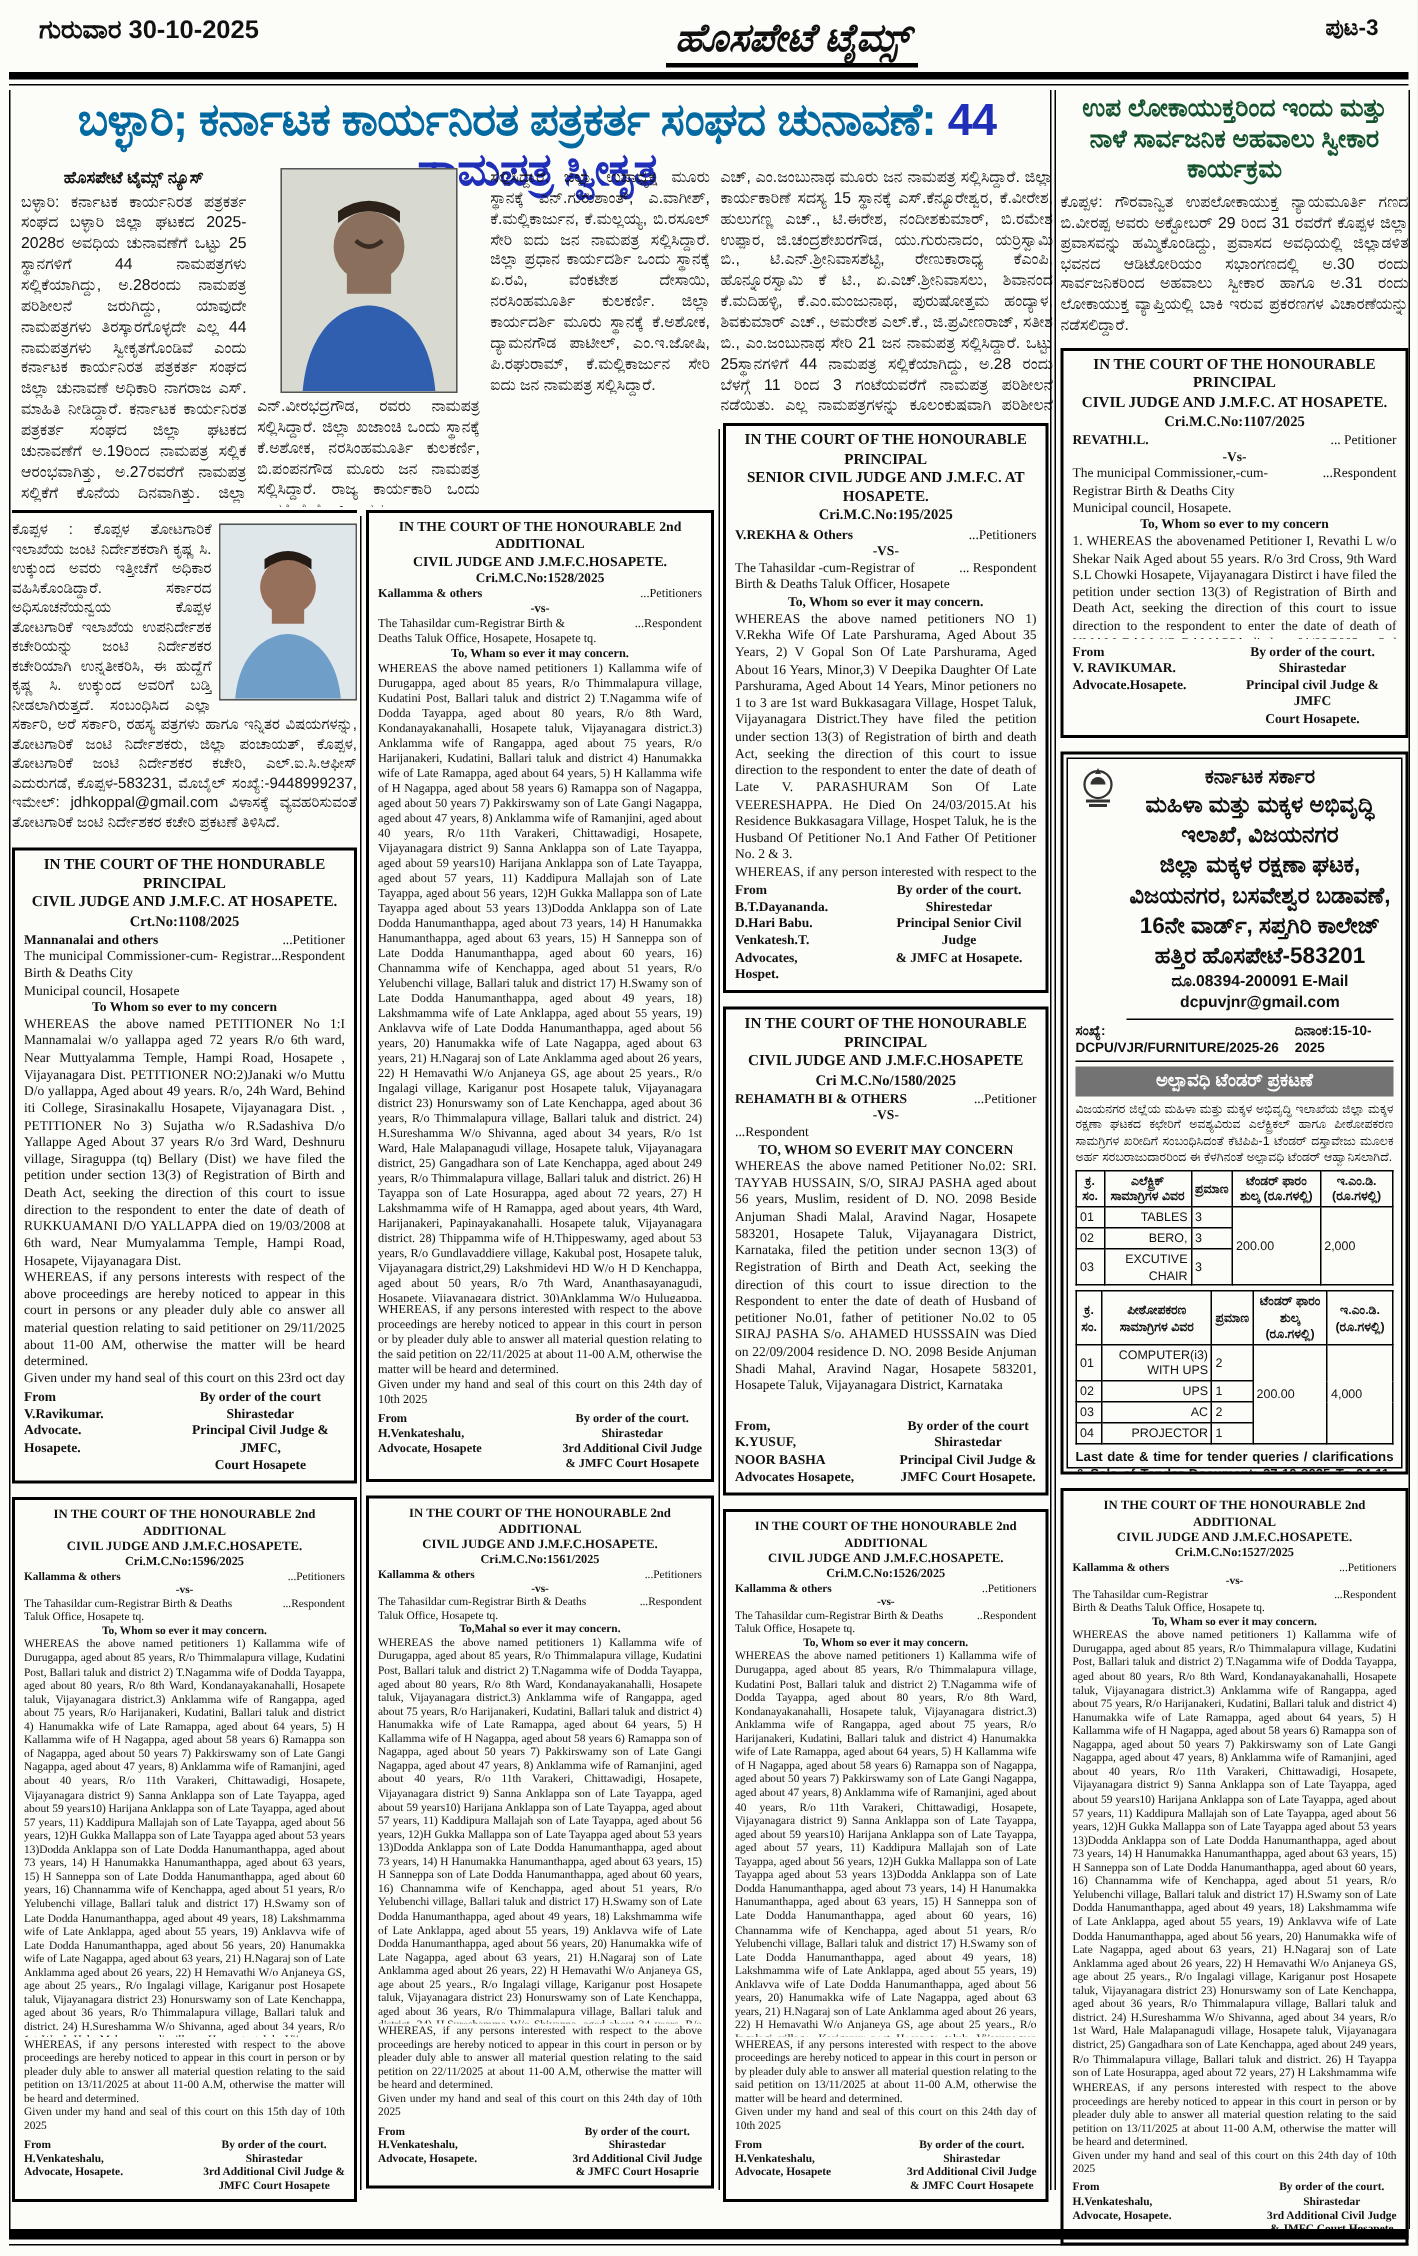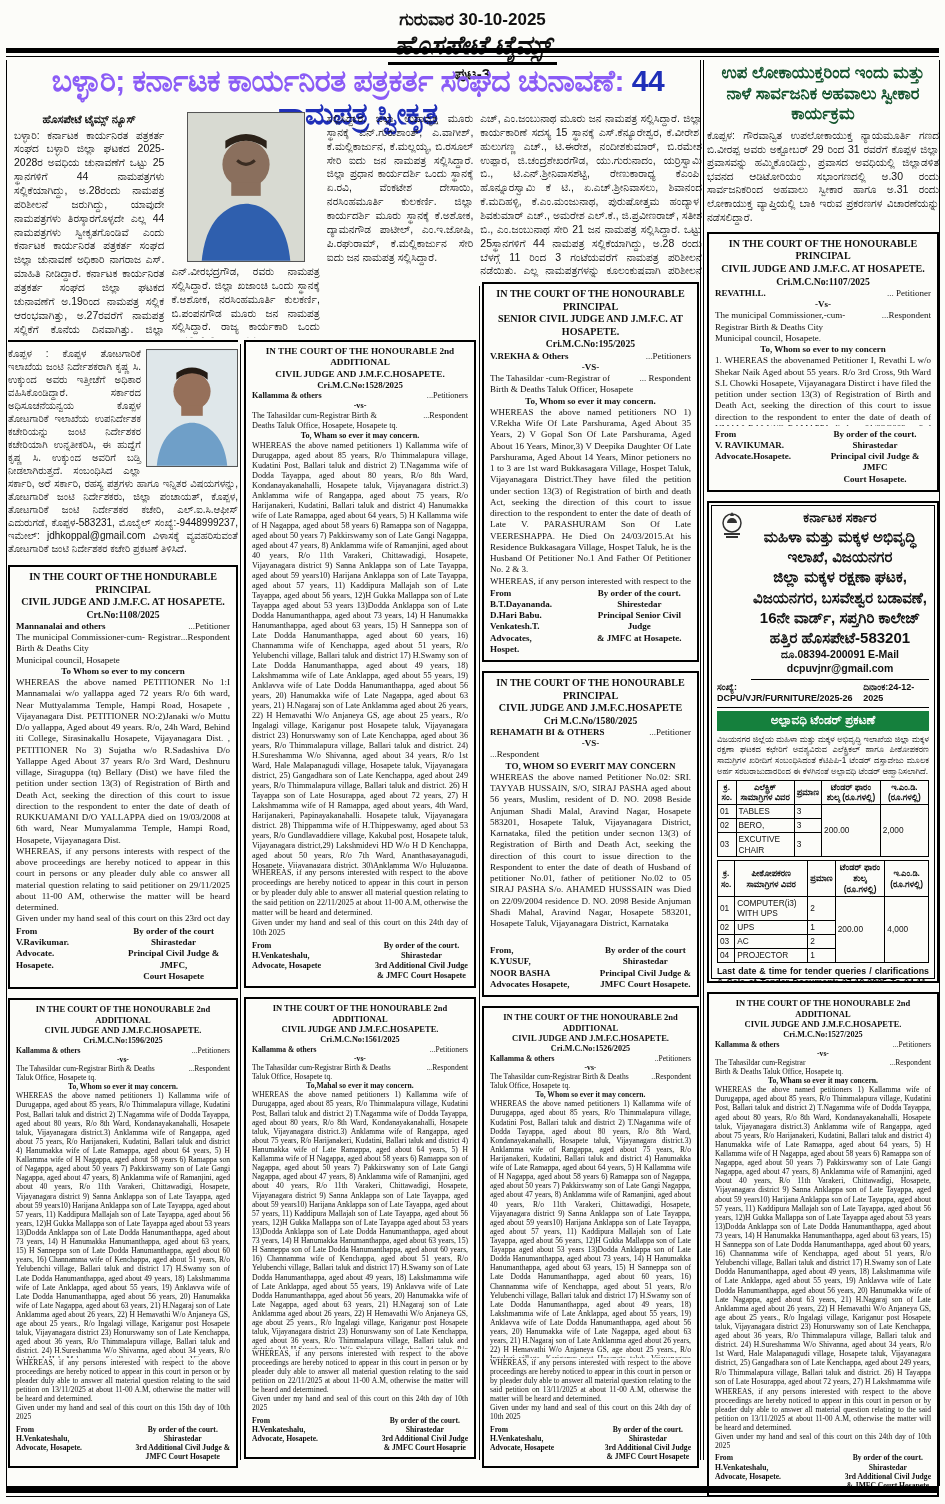--- a/index.html
+++ b/index.html
@@ -4,35 +4,35 @@
 <style>
   * { margin:0; padding:0; box-sizing:border-box; }
   html,body { background:#e8e8e4; }
   .page { position:relative; width:945px; height:1504px; margin:0 auto;
           background:#fcfcf9; color:#111; overflow:hidden;
           font-family:"Liberation Serif","DejaVu Serif",serif; }
   .kn { font-family:"Liberation Sans","DejaVu Sans",sans-serif; }
 
   
   .masthead { position:absolute; top:10px; left:26px; right:26px; height:34px;
-              display:flex; justify-content:space-between; align-items:center;flex-direction:column; }
+              display:flex; justify-content:space-between; align-items:flex-start; }
   .m-date { font-size:17px; font-weight:bold; }
   .m-title { font-size:26px; font-weight:bold; font-style:italic;
              border-bottom:3px solid #000; padding:0 6px 1px; }
   .m-page { font-size:15px; font-weight:bold; }
   .rule-a { position:absolute; top:48px; left:6px; right:6px; height:5px; background:#000; }
   .rule-b { position:absolute; top:56px; left:6px; right:6px; height:1px; background:#000; }
   .rule-bot1 { position:absolute; top:1486px; left:6px; right:6px; height:7px; background:#000; }
   .rule-bot2 { position:absolute; top:1496px; left:6px; right:6px; height:1px; background:#000; }
   .vline { position:absolute; width:1px; background:#000; }
 
   
   .lead-headline { position:absolute; top:64px; left:14px; width:688px; text-align:center;
                    font-size:30px; font-weight:bold; line-height:1.1; letter-spacing:-0.5px; }
-  .lead-headline .red { color:#8b5cf6; }
+  .lead-headline .red { color:#0369a1; }
   .lead-headline .blue { color:#1f2fb8; }
   .lead-cols { position:absolute; top:112px; left:14px; width:688px; height:226px;
                display:flex; gap:7px; font-size:10.5px; line-height:1.32; text-align:justify; }
   .lead-cols .c1 { width:152px; overflow:hidden; }
   .lead-cols .c2 { width:150px; overflow:hidden; }
   .lead-cols .c3 { width:148px; overflow:hidden; }
   .lead-cols .c4 { width:224px; height:166px; overflow:hidden; }
   .byline { font-weight:bold; text-align:center; font-size:11px; margin-bottom:2px; }
   .photo-lead { width:118px; height:150px; display:block; margin:0 auto 3px;
                 border:1px solid #555; background:#cfd2cc; }
@@ -73,25 +73,25 @@
   
   .tender { border:2px solid #000; outline:1px solid #000; outline-offset:-5px;
             padding:7px 8px; margin-bottom:9px; font-size:8.5px; line-height:1.3; }
   .td-head { display:flex; gap:4px; align-items:flex-start; }
   .td-head-text { flex:1; text-align:center; font-weight:bold; }
   .td-govt { font-size:13px; }
   .td-dept { font-size:15px; line-height:1.35; }
   .td-contact { font-size:10.5px; border-bottom:1px solid #000; padding-bottom:3px; }
   .td-ref { display:flex; justify-content:space-between; font-weight:bold; font-size:9px;
             padding:2px 0; border-bottom:1px solid #000; }
-  .td-bar { background:#15803d; color:#fff; text-align:center; font-weight:bold;
+  .td-bar { background:#737373; color:#fff; text-align:center; font-weight:bold;
             font-size:12px; padding:2px 0; margin:3px 0; }
   .td-intro { text-align:justify; font-size:8.3px; }
   .tender table { width:100%; border-collapse:collapse; margin:3px 0; font-size:8.3px; }
-  .tender th, .tender td { border:1px solid #000; padding:1px 2px; text-align:left; vertical-align:middle; }
+  .tender th, .tender td { border:1px solid #000; padding:1px 2px; text-align:right; vertical-align:middle; }
   .tender th { font-weight:bold; text-align:center; }
   .tender td.ctr { text-align:left;margin-top:24px; }
   .td-dates { font-weight:bold; font-size:8.8px; text-align:justify; font-family:Liberation Sans, sans-serif; }
   .td-note { font-size:7.8px; text-align:justify; margin-top:2px; }
 </style>
 </head>
 <body>
 
 <div class="page">
 
@@ -406,21 +406,21 @@
         </svg>
         <div class="td-head-text">
           <div class="td-govt">ಕರ್ನಾಟಕ ಸರ್ಕಾರ</div>
           <div class="td-dept">ಮಹಿಳಾ ಮತ್ತು ಮಕ್ಕಳ ಅಭಿವೃದ್ಧಿ ಇಲಾಖೆ, ವಿಜಯನಗರ</div>
           <div class="td-dept">ಜಿಲ್ಲಾ ಮಕ್ಕಳ ರಕ್ಷಣಾ ಘಟಕ, ವಿಜಯನಗರ, ಬಸವೇಶ್ವರ ಬಡಾವಣೆ, 16ನೇ ವಾರ್ಡ್, ಸಪ್ತಗಿರಿ ಕಾಲೇಜ್ ಹತ್ತಿರ ಹೊಸಪೇಟೆ-583201</div>
           <div class="td-contact">ದೂ.08394-200091  E-Mail dcpuvjnr@gmail.com</div>
         </div>
       </div>
       <div class="td-ref">
         <span>ಸಂಖ್ಯೆ: DCPU/VJR/FURNITURE/2025-26</span>
-        <span>ದಿನಾಂಕ:24-12-2025</span>
+        <span>ದಿನಾಂಕ:15-10-2025</span>
       </div>
       <div class="td-bar">ಅಲ್ಪಾವಧಿ ಟೆಂಡರ್ ಪ್ರಕಟಣೆ</div>
       <div class="td-intro">ವಿಜಯನಗರ ಜಿಲ್ಲೆಯ ಮಹಿಳಾ ಮತ್ತು ಮಕ್ಕಳ ಅಭಿವೃದ್ಧಿ ಇಲಾಖೆಯ ಜಿಲ್ಲಾ ಮಕ್ಕಳ ರಕ್ಷಣಾ ಘಟಕದ ಕಛೇರಿಗೆ ಅವಶ್ಯವಿರುವ ಎಲೆಕ್ಟ್ರಿಕಲ್ ಹಾಗೂ ಪೀಠೋಪಕರಣ ಸಾಮಗ್ರಿಗಳ ಖರೀದಿಗೆ ಸಂಬಂಧಿಸಿದಂತೆ ಕೆಟಿಪಿಪಿ-1 ಟೆಂಡರ್ ದಸ್ತಾವೇಜು ಮೂಲಕ ಅರ್ಹ ಸರಬರಾಜುದಾರರಿಂದ ಈ ಕೆಳಗಿನಂತೆ ಅಲ್ಪಾವಧಿ ಟೆಂಡರ್ ಆಹ್ವಾನಿಸಲಾಗಿದೆ.</div>
 
       <table>
         <tbody>
             <tr>
           <th>ಕ್ರ. ಸಂ.</th>
           <th>ಎಲೆಕ್ಟ್ರಿಕ್ ಸಾಮಾಗ್ರಿಗಳ ವಿವರ</th>
           <th>ಪ್ರಮಾಣ</th>

